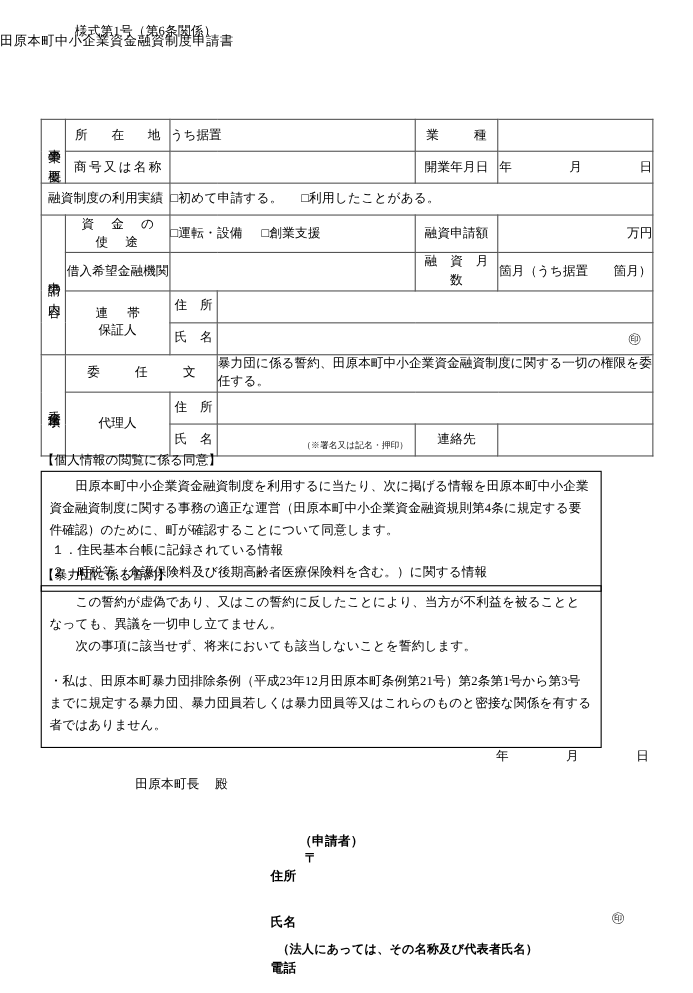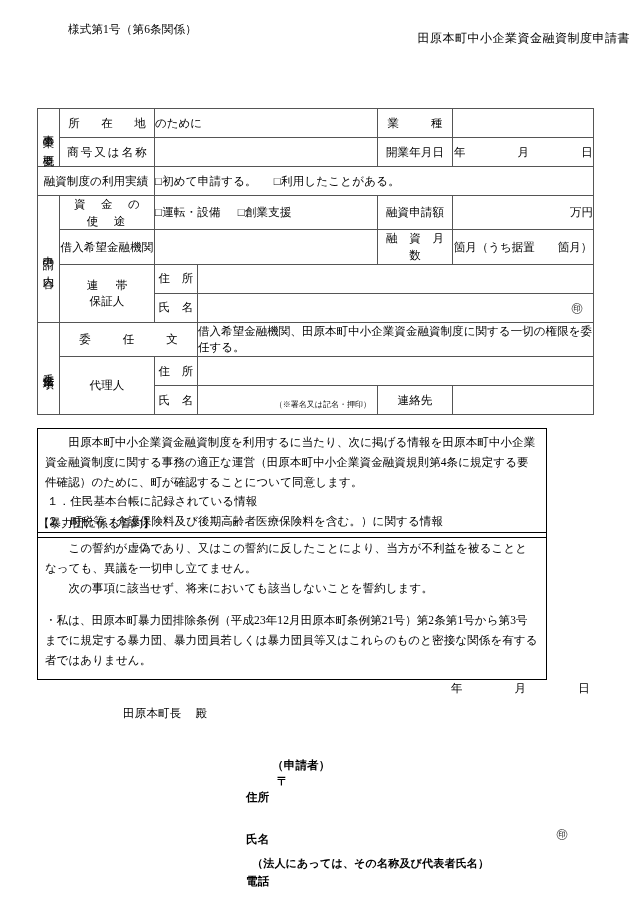--- a/index.html
+++ b/index.html
@@ -33,23 +33,24 @@
     top: 21px;
     font-size: 11.5px;
     letter-spacing: 0.2px;
     white-space: nowrap;
   }
   .doc-title {
     position: absolute;
     left: 0;
     right: 0;
     top: 30px;
-    text-align: right;
+    text-align: left;
     font-size: 12px;
     letter-spacing: 0.5px;
+    font-family: Liberation Mono, monospace;
   }
   .intro {
     position: absolute;
     left: 36px;
     top: 62px;
     width: 556px;
     font-size: 11.5px;
     line-height: 1.75;
     text-indent: 12px;
     letter-spacing: 0.1px;
@@ -235,21 +236,21 @@
         <col style="width:75px">
         <col style="width:141px">
       </colgroup>
       <tbody>
 
         <tr>
           <td class="vlabel" rowspan="2">
             <span style="writing-mode:vertical-rl; text-orientation:upright; margin:0 auto; letter-spacing:2px;">事業の概要</span>
           </td>
           <td class="lbl-sp">所　在　地</td>
-          <td class="cell-val" colspan="2">のために</td>
+          <td class="cell-val" colspan="2">うち据置</td>
           <td class="lbl-sp3">業　　種</td>
           <td class="cell-blank"></td>
         </tr>
 
         <tr>
           <td class="lbl-sp2">商号又は名称</td>
           <td class="cell-blank" colspan="2"></td>
           <td class="lbl">開業年月日</td>
           <td class="ymd">
             <span>年</span><span class="g"></span><span>月</span><span class="g"></span><span>日</span>
@@ -298,41 +299,42 @@
           <td class="cell-blank seal-cell" colspan="3">
             <span class="seal">㊞</span>
           </td>
         </tr>
 
         <tr>
           <td class="vlabel" rowspan="3">
             <span style="writing-mode:vertical-rl; text-orientation:upright; margin:0 auto; letter-spacing:2px;">委任事項</span>
           </td>
           <td class="lbl-sp3" colspan="2">委　　任　　文</td>
-          <td class="commission-text" colspan="3">借入希望金融機関、田原本町中小企業資金融資制度に関する一切の権限を委任する。</td>
+          <td class="commission-text" colspan="3">暴力団に係る誓約、田原本町中小企業資金融資制度に関する一切の権限を委任する。</td>
         </tr>
 
         <tr>
           <td class="lbl" rowspan="2">代理人</td>
           <td class="lbl">住　所</td>
           <td class="cell-blank" colspan="3"></td>
         </tr>
 
         <tr>
           <td class="lbl">氏　名</td>
           <td colspan="1" style="position:relative;">
             <span class="inline-note" style="position:absolute; right:6px; bottom:3px;">（※署名又は記名・押印）</span>
           </td>
           <td class="lbl">連絡先</td>
           <td class="cell-blank"></td>
         </tr>
       </tbody>
     </table>
   </div>
 
+  <div class="sec-head" style="top:411px;">【個人情報の閲覧に係る同意】</div>
   <div class="sec-box" style="top:428px;">
     <p class="indent1">　田原本町中小企業資金融資制度を利用するに当たり、次に掲げる情報を田原本町中小企業資金融資制度に関する事務の適正な運営（田原本町中小企業資金融資規則第4条に規定する要件確認）のために、町が確認することについて同意します。</p>
     <p class="listline">１．住民基本台帳に記録されている情報</p>
     <p class="listline">２．町税等（介護保険料及び後期高齢者医療保険料を含む。）に関する情報</p>
   </div>
 
   <div class="sec-head" style="top:515px;">【暴力団に係る誓約】</div>
   <div class="sec-box" style="top:532px; padding-top:6px; padding-bottom:8px;">
     <p class="indent1">　この誓約が虚偽であり、又はこの誓約に反したことにより、当方が不利益を被ることとなっても、異議を一切申し立てません。</p>
     <p class="indent1">　次の事項に該当せず、将来においても該当しないことを誓約します。</p>

